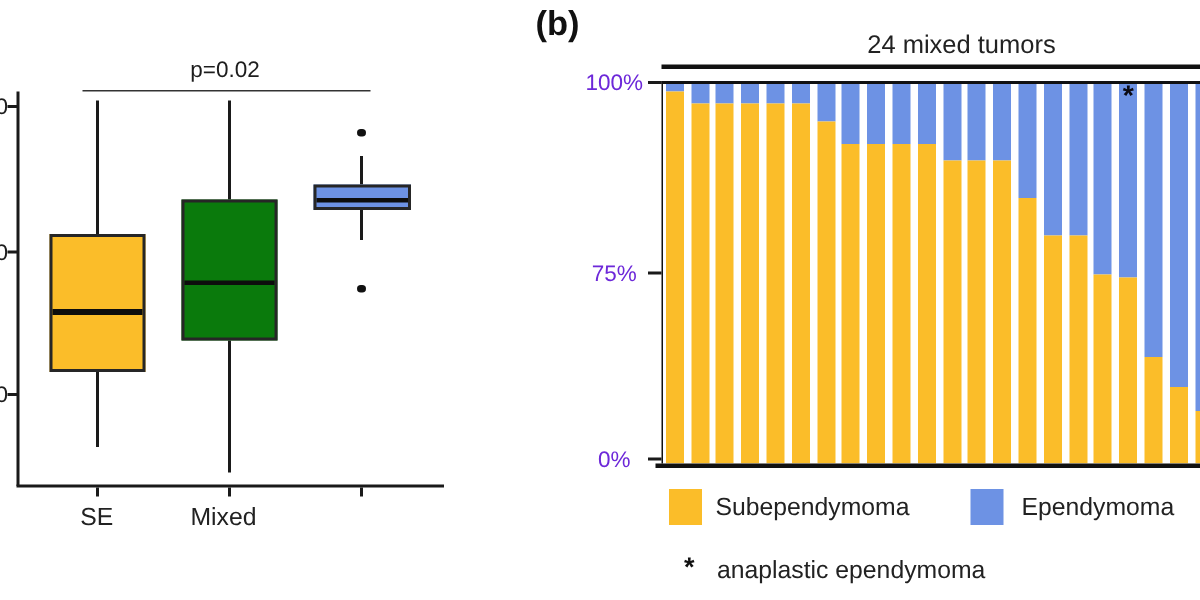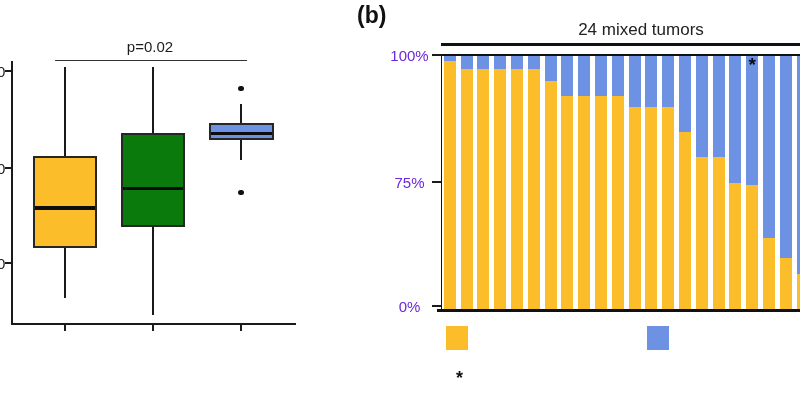--- a/index.html
+++ b/index.html
@@ -51,20 +51,22 @@
     <div class="abs a-ytick" style="top:70px;"></div>
     <div class="abs a-ytick" style="top:167px;"></div>
     <div class="abs a-ytick" style="top:262px;"></div>
     <span class="abs a-ylab" style="top:63px;">0</span>
     <span class="abs a-ylab" style="top:160px;">0</span>
     <span class="abs a-ylab" style="top:255px;">0</span>
 
     <div class="abs a-xtick" style="left:63.5px;"></div>
     <div class="abs a-xtick" style="left:152px;"></div>
     <div class="abs a-xtick" style="left:240px;"></div>
+    <span class="abs a-xlab" style="left:19.5px;">SE</span>
+    <span class="abs a-xlab" style="left:104px;">Mixed</span>
 
     <div class="abs" id="boxes" style="left:0;top:0;width:340px;height:400px;">
         <div class="abs whisker" style="left: 63.5px; top: 67.46px; height: 88.32px;"></div>
         <div class="abs whisker" style="left: 63.5px; top: 247.94px; height: 49.92px;"></div>
         <div class="abs bpbox" style="left: 32.5px; top: 155.78px; width: 64px; height: 92.16px; background: rgb(251, 189, 41);">
           <div class="median" style="top: 48.64px;"></div>
         </div>
         <div class="abs whisker" style="left: 152px; top: 67.46px; height: 65.28px;"></div>
         <div class="abs whisker" style="left: 152px; top: 226.82px; height: 88.32px;"></div>
         <div class="abs bpbox" style="left: 121px; top: 132.74px; width: 64px; height: 94.08px; background: rgb(10, 122, 12);">
@@ -178,16 +180,19 @@
       </div>
       <div class="bar-col" style="left: 354.6px; width: 12px;">
         <div class="seg" style="height: 86%; background: rgb(109, 146, 228);"></div>
         <div class="seg" style="height: 14%; background: rgb(251, 189, 41);"></div>
       </div>
       <div class="bar-ast" style="left: 303.7px; top: -2px;">*</div>
     </div>
   <div class="abs b-bottomline"></div>
 
   <div class="abs legend-swatch" style="left:446px;top:326px;background:#fbbd29;"></div>
+  <span class="abs legend-text" style="left:477px;top:329px;">Subependymoma</span>
   <div class="abs legend-swatch" style="left:647px;top:326px;background:#6d92e4;"></div>
+  <span class="abs legend-text" style="left:681px;top:329px;">Ependymoma</span>
 
   <span class="abs foot-ast">*</span>
+  <span class="abs foot-text">anaplastic ependymoma</span>
 </div>
 
 </body></html>

